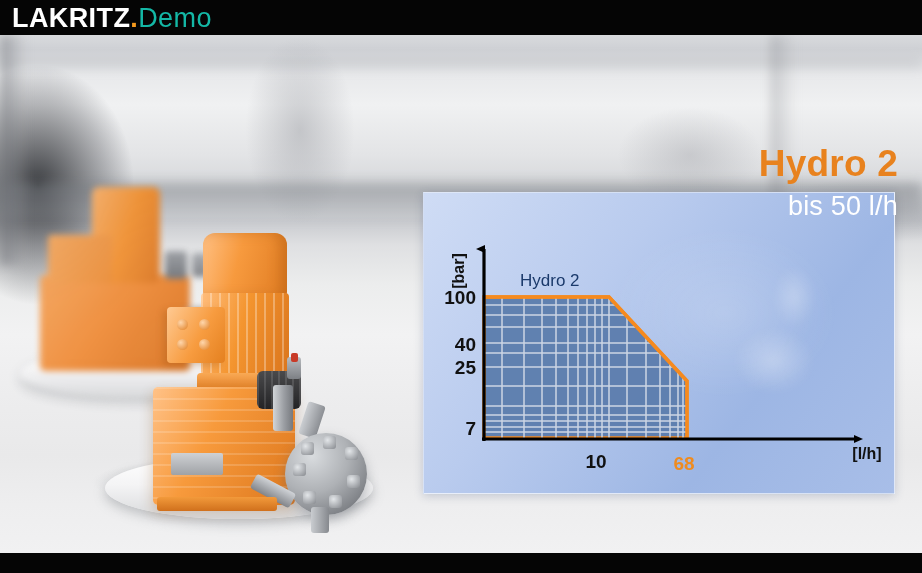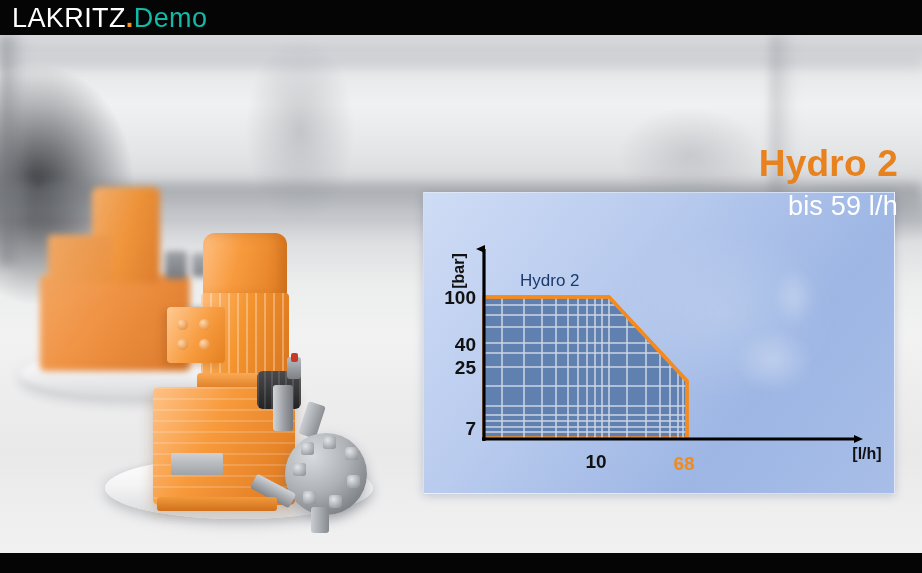--- a/index.html
+++ b/index.html
@@ -183,21 +183,21 @@
   .bar{position:absolute;left:0;width:922px;background:#050505;}
   #bar-top{top:0;height:35px;}
   #bar-bottom{top:553px;height:20px;}
 
   
   #logo{
     position:absolute;left:12px;top:3px;
     font-size:27px;letter-spacing:.4px;line-height:30px;
     white-space:nowrap;z-index:40;
   }
-  #logo .lk{color:#ffffff;font-weight:normal;}
+  #logo .lk{color:#ffffff;font-weight:bold;}
   #logo .dot{color:#f59a1e;font-weight:bold;}
   #logo .dm{color:#14b8a6;font-weight:normal;}
 
   
   #headline{
     position:absolute;left:640px;top:143px;width:258px;
     text-align:right;z-index:25;
   }
   #product-title{
     font-size:37px;font-weight:bold;color:#e8821e;line-height:42px;
@@ -287,21 +287,21 @@
         <span class="hb" style="left:18px;top:58px;"></span>
       </div>
       <div class="conn-bot"></div>
       <div class="conn-bot2"></div>
       <div class="foot"></div>
     </div>
   </div>
 
   <div id="headline">
     <div id="product-title">Hydro 2</div>
-    <div id="product-subtitle">bis 59 l/h</div>
+    <div id="product-subtitle">bis 50 l/h</div>
   </div>
 
   <div id="chart-panel">
     <div class="ghost"></div>
 
     <svg id="chart-svg" viewBox="0 0 470 300">
       <defs>
         <clipPath id="env-clip">
           <polygon points="60,104 185,104 263,188 263,245 60,245"></polygon>
         </clipPath>

